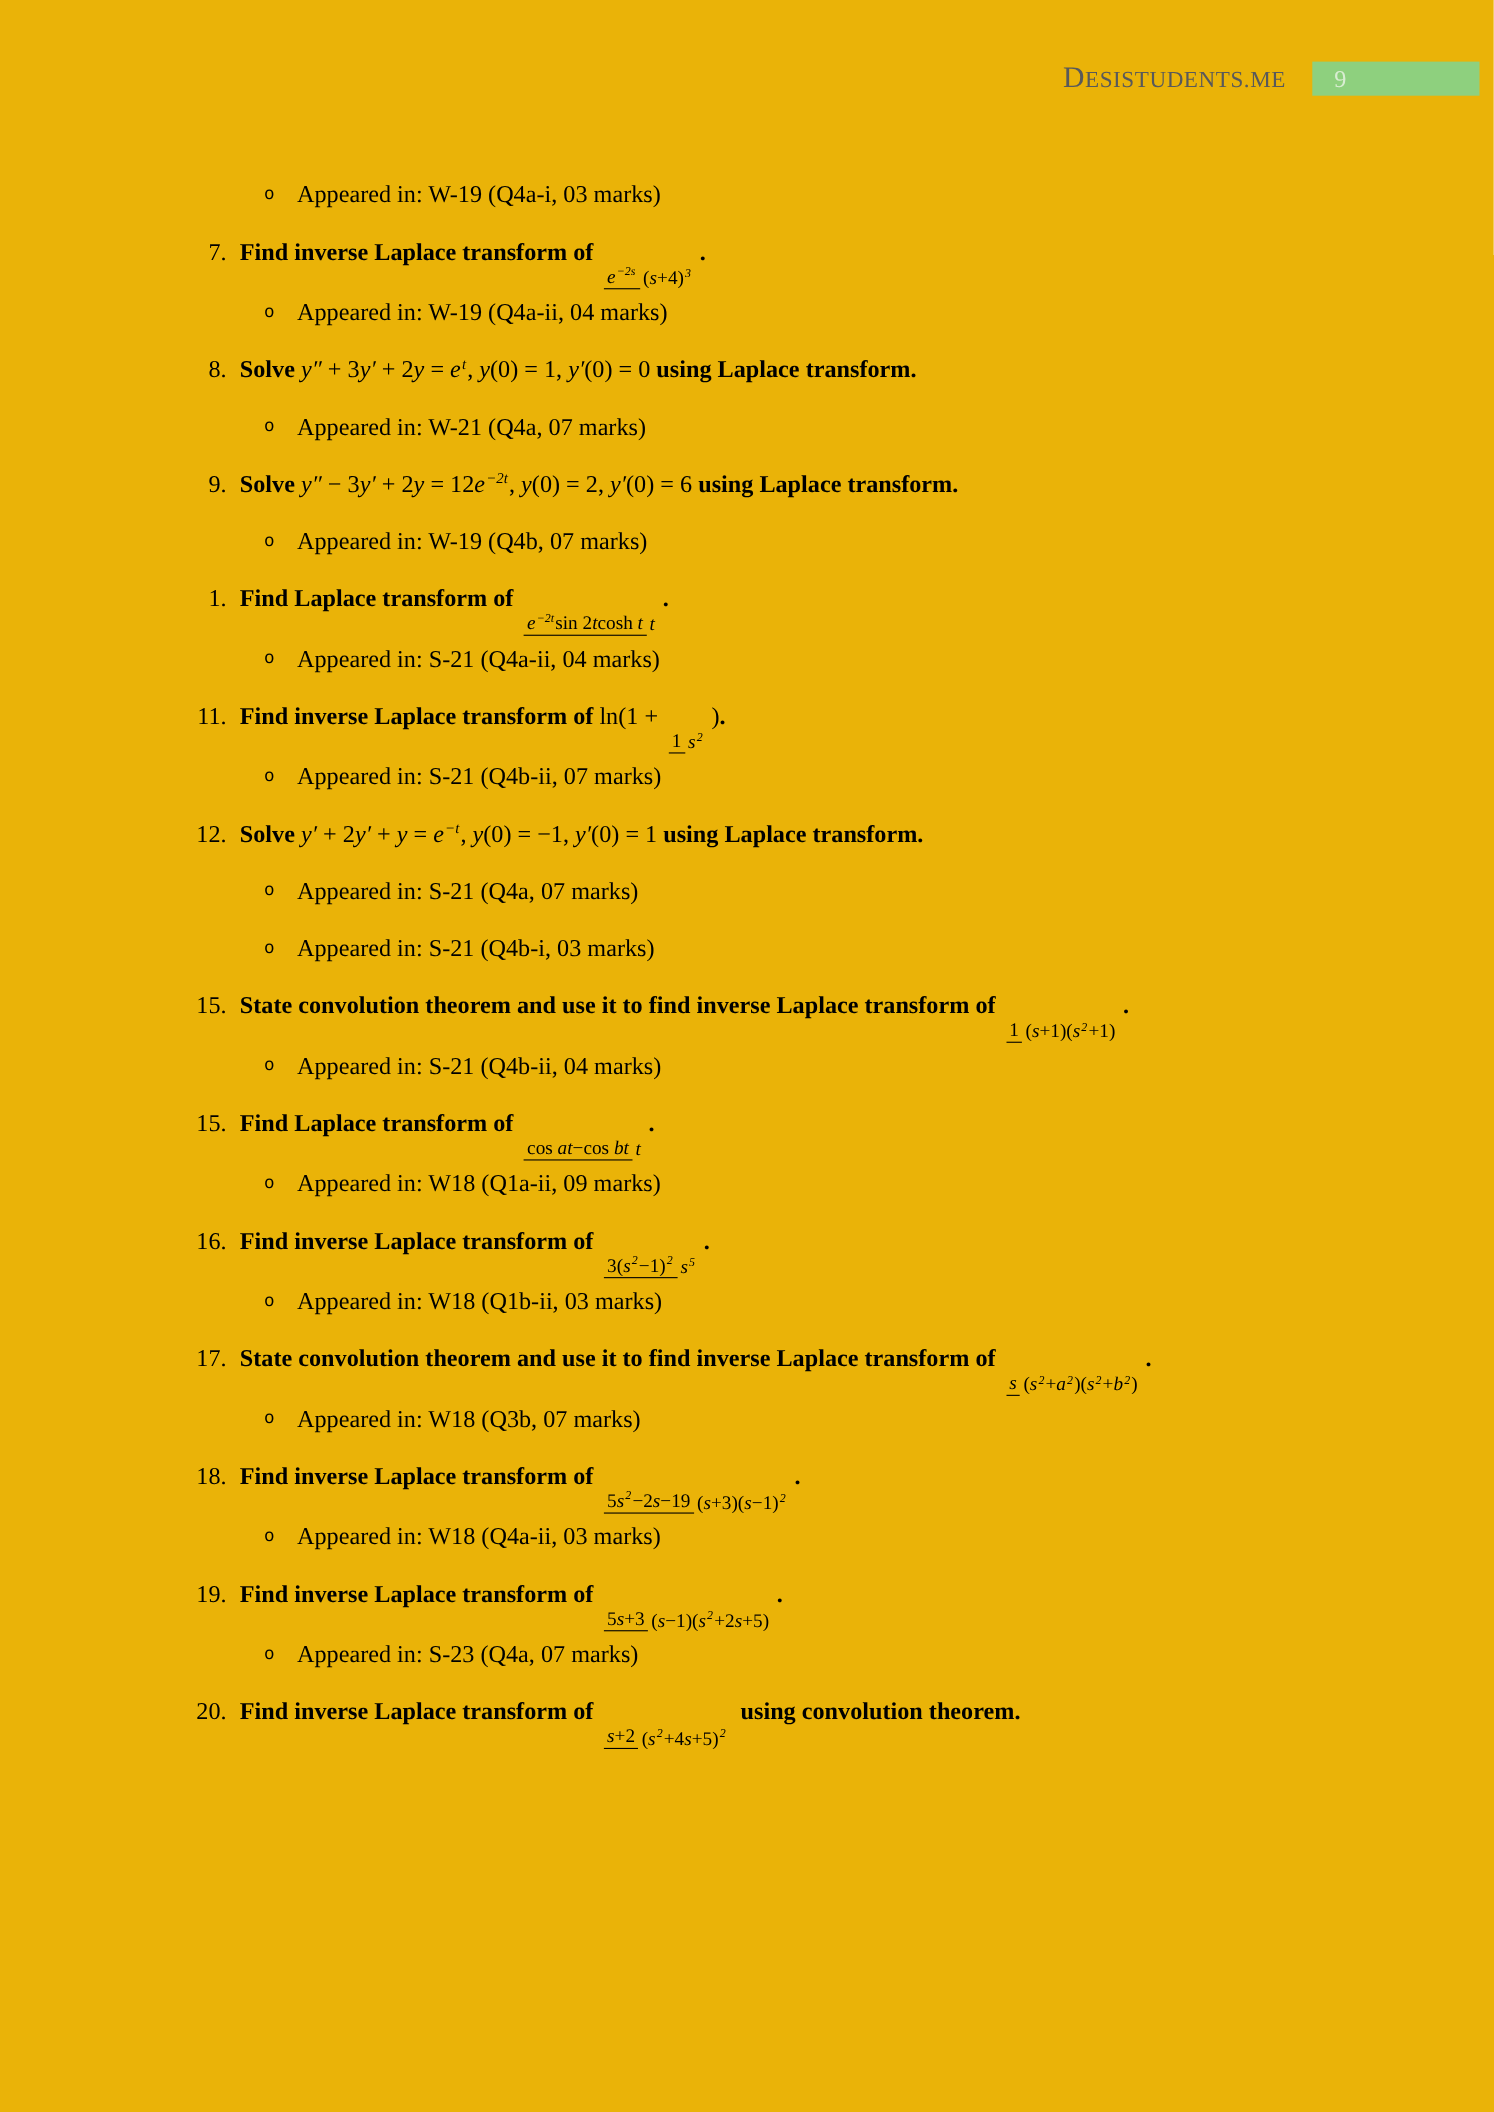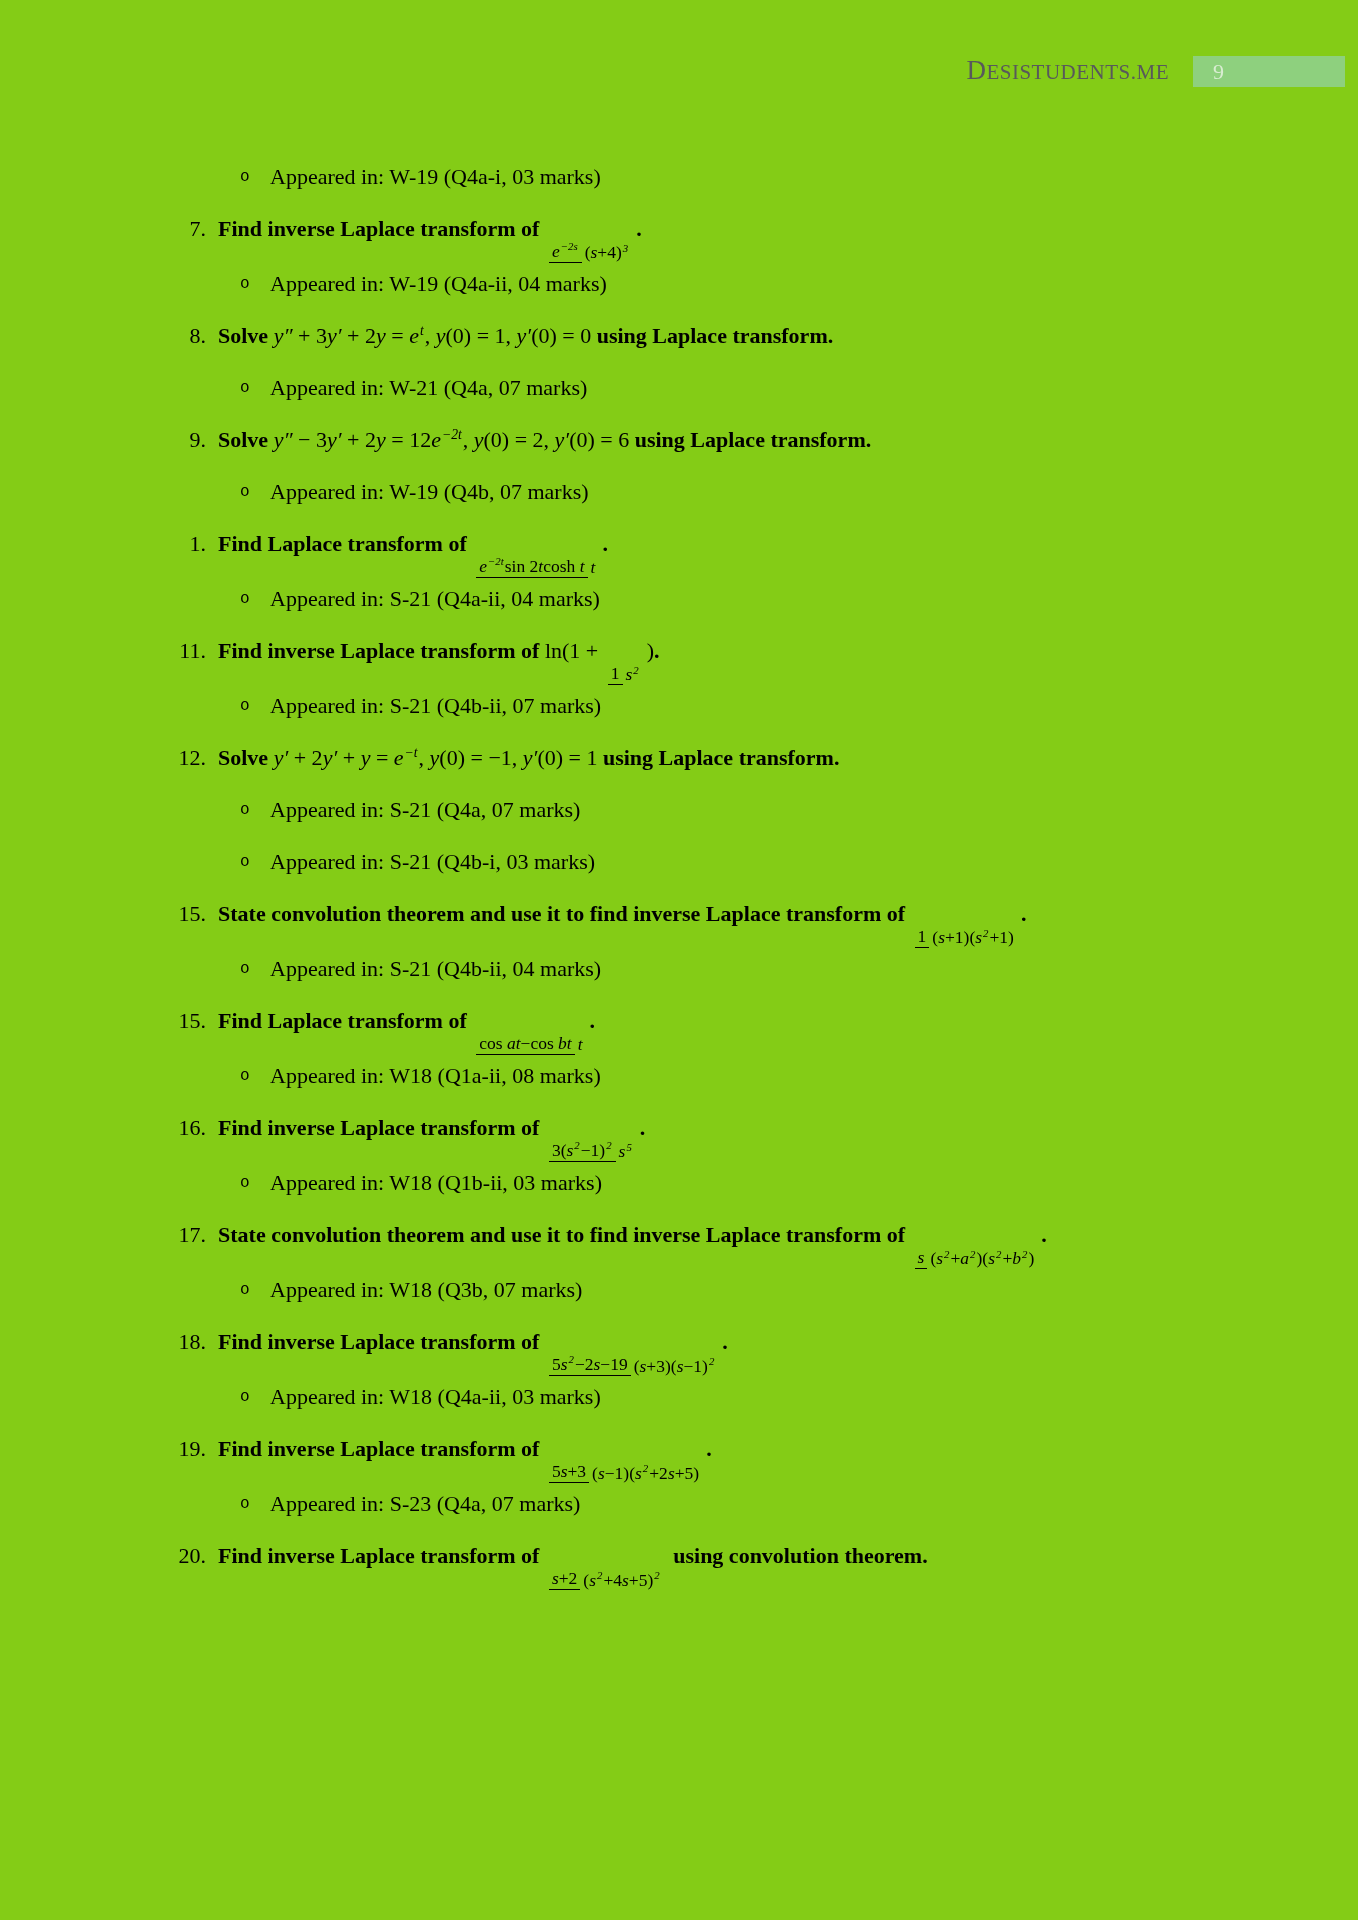--- a/index.html
+++ b/index.html
@@ -1,20 +1,20 @@
 <!DOCTYPE html>
 <html><head>
 <meta charset="utf-8">
 <style>
   html,body{margin:0;padding:0;background:#ffffff;}
   .page{
     position:relative;
     width:1358px;
     height:1920px;
-    background:#84cc16;
+    background:#eab308;
     overflow:hidden;
     font-family:"Liberation Serif","DejaVu Serif",serif;
     color:#000;
   }
   
   .header{
     display:flex;
     justify-content:flex-end;
     align-items:center;
     padding-top:55px;
@@ -191,21 +191,21 @@
       </div>
       <div class="row q has-frac">
         <span class="qnum">15.</span>
         <span class="qbody"><span class="b">Find Laplace transform of </span><span class="frac">
             <span class="num"><span class="r">cos </span><span class="i">at</span><span class="r">−cos </span><span class="i">bt</span></span>
             <span class="den"><span class="i">t</span></span>
           </span><span class="b">.</span></span>
       </div>
       <div class="row sub">
         <span class="bullet">o</span>
-        <span class="sub-text">Appeared in: W18 (Q1a-ii, 08 marks)</span>
+        <span class="sub-text">Appeared in: W18 (Q1a-ii, 09 marks)</span>
       </div>
       <div class="row q has-frac">
         <span class="qnum">16.</span>
         <span class="qbody"><span class="b">Find inverse Laplace transform of </span><span class="frac">
             <span class="num"><span class="r">3(</span><span class="i">s</span><sup class="sup">2</sup><span class="r">−1)</span><sup class="sup">2</sup></span>
             <span class="den"><span class="i">s</span><sup class="sup">5</sup></span>
           </span><span class="b">.</span></span>
       </div>
       <div class="row sub">
         <span class="bullet">o</span>

